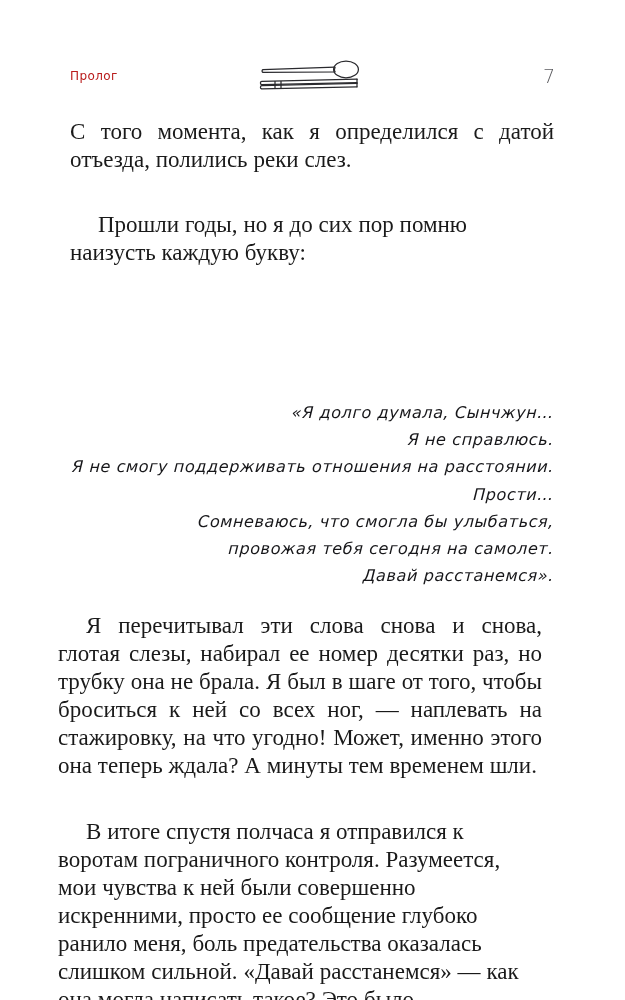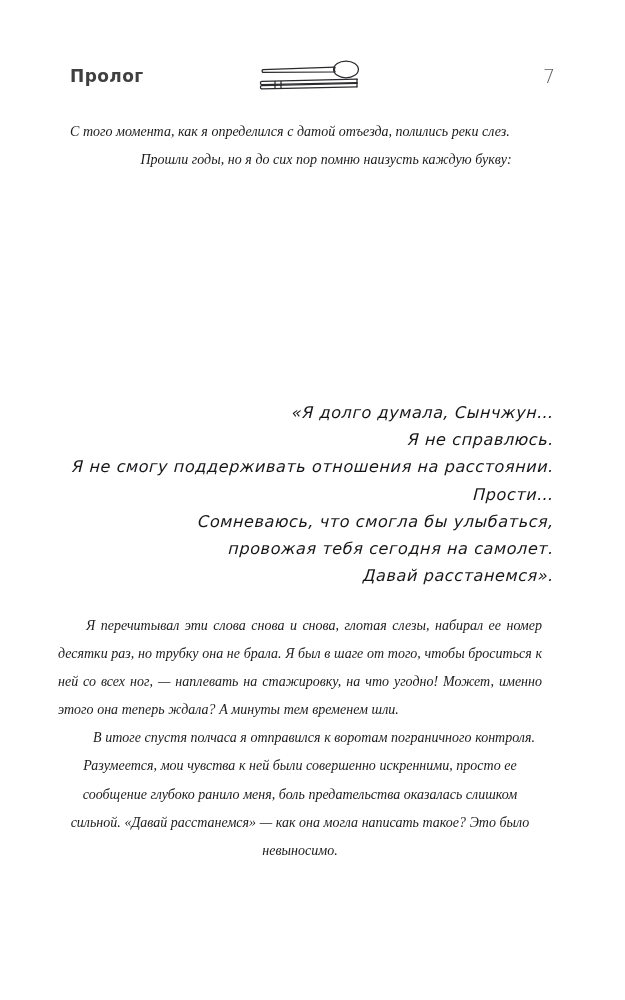--- a/index.html
+++ b/index.html
@@ -28,24 +28,24 @@
     left: 70px;
     right: 70px;
     top: 56px;
     height: 40px;
     display: flex;
     align-items: center;
     justify-content: space-between;
   }
   .running-head-title {
     font-family: "DejaVu Sans", "Liberation Sans", sans-serif;
-    font-size: 17px;
-    font-weight: 700;
+    font-size: 12px;
+    font-weight: 400;
     letter-spacing: 0.4px;
-    color: #404040;
+    color: #b91c1c;
     white-space: nowrap;
   }
   .running-head-folio {
     font-family: "DejaVu Sans", "Liberation Sans", sans-serif;
     font-size: 19px;
     font-weight: 300;
     color: #5b5b5f;
     min-width: 22px;
     text-align: right;
   }
@@ -67,31 +67,30 @@
 
   
   .column {
     position: absolute;
     left: 70px;
     top: 118px;
     width: 484px;
   }
   p.body-par {
     margin: 0;
-    font-size: 14px;
+    font-size: 23px;
     line-height: 28.1px;
     text-align: justify;
     text-justify: inter-word;
     text-indent: 0;
     hyphens: manual;
     word-spacing: 0.1px;
-    font-style: italic;
   }
   p.body-par.indent { text-indent: 28px; }
-  p.body-par.last-loose { text-align: center; }
+  p.body-par.last-loose { text-align: left; margin-top: 37px; }
 
   
   .message {
     margin: 0;
     padding: 0;
     list-style: none;
     position: absolute;
     left: 70px;
     top: 399px;
     width: 484px;

